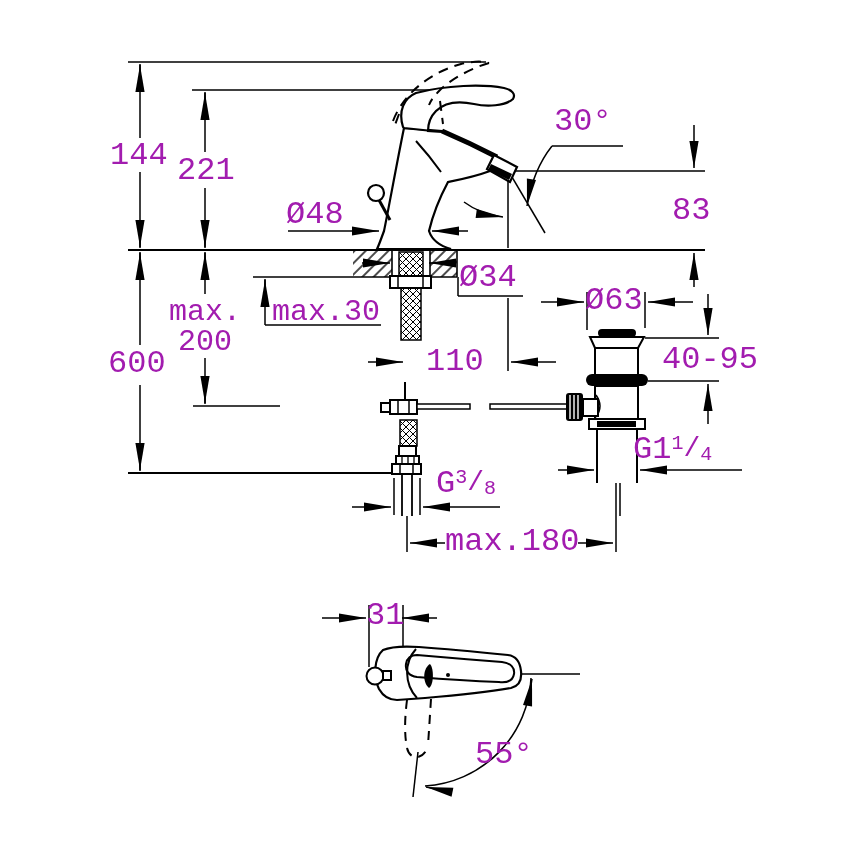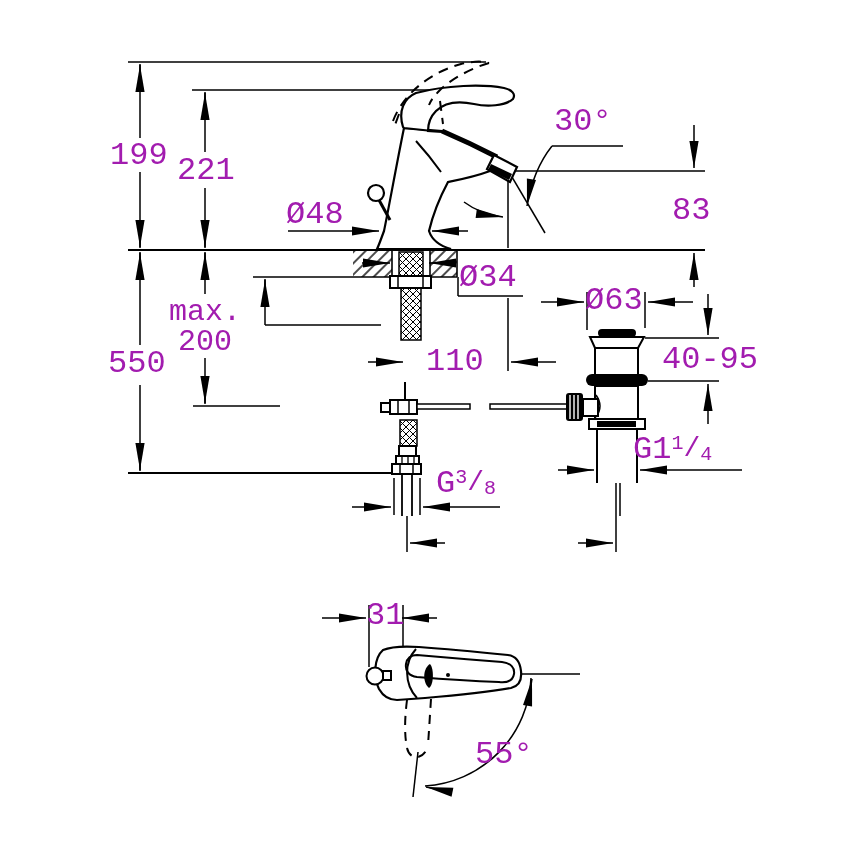--- a/index.html
+++ b/index.html
@@ -209,32 +209,34 @@
     <circle cx="375" cy="676" r="8.5" fill="#fff" stroke="#000" stroke-width="2"></circle>
     <rect x="383" y="671" width="8" height="9" fill="#fff" stroke="#000" stroke-width="2"></rect>
     <g stroke="#000" stroke-width="2" fill="none" stroke-dasharray="9 7">
       <path d="M407,700 C405,716 404,733 407,748"></path>
       <path d="M431,699 C430,714 429,731 428,745"></path>
       <path d="M407,748 C410,761 424,760 428,746"></path>
     </g>
   </g>
 </svg>
 
-<div class="lbl" style="left:110px;top:140px">199</div>
+<div class="lbl" style="left:110px;top:140px">144</div>
 <div class="lbl" style="left:177px;top:155px">221</div>
 <div class="lbl" style="left:554px;top:106px">30°</div>
 <div class="lbl" style="left:672px;top:195px">83</div>
 <div class="lbl" style="left:286px;top:199px">Ø48</div>
 <div class="lbl" style="left:459px;top:262px">Ø34</div>
+<div class="lbl small" style="left:272px;top:297px">max.30</div>
 <div class="lbl small center2" style="left:158px;top:297px;width:94px">
   <div>max.</div>
   <div>200</div>
 </div>
-<div class="lbl" style="left:108px;top:348px">550</div>
+<div class="lbl" style="left:108px;top:348px">600</div>
 <div class="lbl" style="left:426px;top:346px">110</div>
 <div class="lbl" style="left:585px;top:285px">Ø63</div>
 <div class="lbl" style="left:662px;top:344px">40-95</div>
 <div class="lbl" style="left:633px;top:434px"><span>G1</span><span class="frac-sup">1</span><span class="frac-slash">/</span><span class="frac-sub">4</span></div>
 <div class="lbl" style="left:436px;top:468px"><span>G</span><span class="frac-sup">3</span><span class="frac-slash">/</span><span class="frac-sub">8</span></div>
+<div class="lbl" style="left:445px;top:526px">max.180</div>
 <div class="lbl" style="left:366px;top:600px">31</div>
 <div class="lbl" style="left:475px;top:739px">55°</div>
 
 </div>
 
 </body></html>

